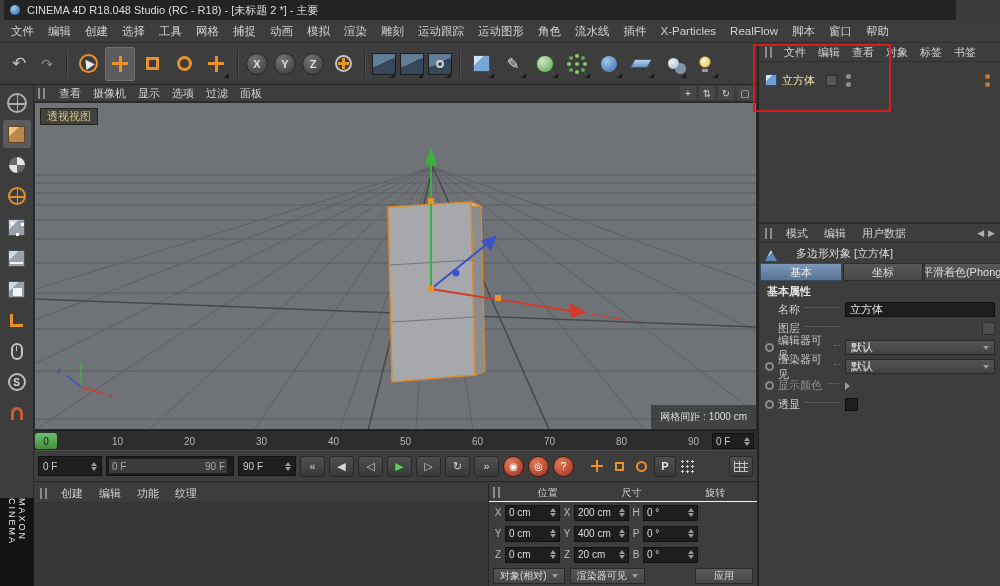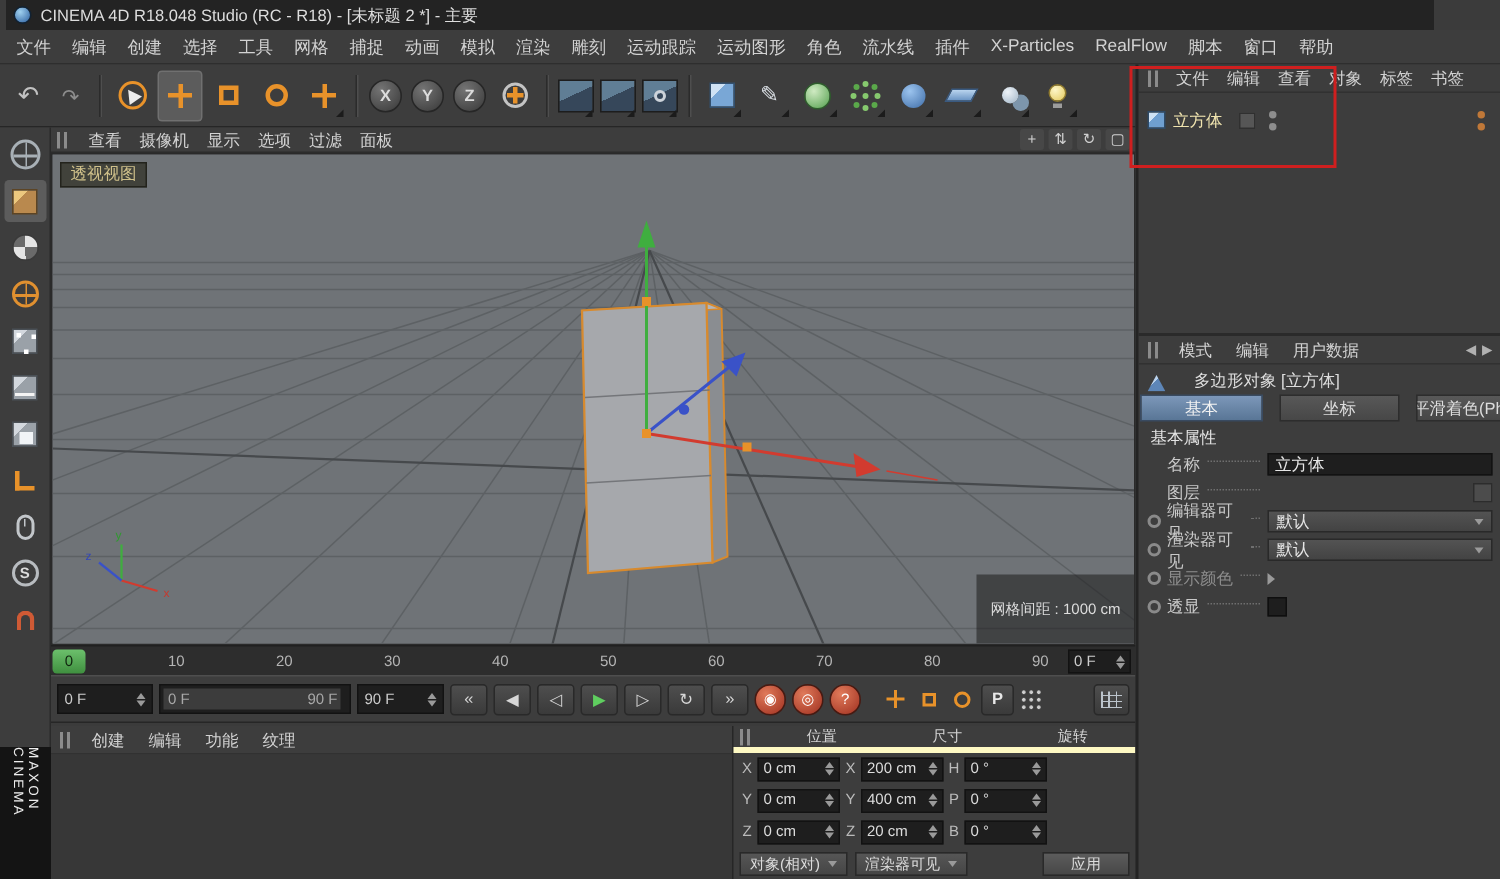--- a/index.html
+++ b/index.html
@@ -68,21 +68,21 @@
 #brand span{writing-mode:vertical-rl;font-size:9px;letter-spacing:2px;color:#ededed}
 
 #vpwrap{left:34px;top:85px;width:723px;height:345px}
 #vpmenu{height:17px;background:#3d3d3d;border-bottom:1px solid #2c2c2c;display:flex;align-items:center;font-size:11px;color:#d2d2d2;gap:2px;padding:0 4px}
 #vpmenu .mitem{padding:1px 6px}
 .grip{width:9px;height:11px;background:repeating-linear-gradient(90deg,#8b8b8b 0 2px,transparent 2px 5px);margin-right:4px;flex:none}
 .vpnav{margin-left:auto;display:flex;gap:3px}
 .vpnav span{width:16px;height:14px;display:flex;align-items:center;justify-content:center;font-size:10px;color:#cfcfcf;background:#474747;border-radius:2px}
 #vpcanvas{position:relative;width:723px;height:328px;background:#6f7377;border:1px solid #2a2a2a;overflow:hidden}
 #vplabel{position:absolute;left:5px;top:5px;background:rgba(58,58,48,.85);border:1px solid #23231c;color:#cfc08a;font-size:11px;padding:0 6px;line-height:15px}
-#gridinfo{position:absolute;right:0;bottom:0;background:rgba(28,28,28,.55);color:#ddd;font-size:10px;padding:16px 9px}
+#gridinfo{position:absolute;right:0;bottom:0;background:rgba(28,28,28,.55);color:#ddd;font-size:10px;padding:5px 9px}
 
 #ruler{left:34px;top:430px;width:723px;height:20px;background:#2d2d2d;border-top:1px solid #202020;font-size:10px;color:#b5b5b5}
 #marker{position:absolute;left:1px;top:2px;width:22px;height:16px;background:linear-gradient(#6cc06c,#3f8f3f);border-radius:3px;color:#10250f;display:flex;align-items:center;justify-content:center;font-size:10px;z-index:1}
 #ticks{position:absolute;left:78px;top:0;height:20px;display:flex;align-items:center}
 #ticks span{width:72px;flex:none}
 #framebox{position:absolute;right:3px;top:2px;width:42px;height:16px;background:#1e1e1e;border:1px solid #121212;display:flex;align-items:center;justify-content:space-between;padding:0 3px;z-index:2;color:#ccc}
 .tri-up{width:0;height:0;border-left:3px solid transparent;border-right:3px solid transparent;border-bottom:4px solid #9a9a9a}
 .tri-down{width:0;height:0;border-left:3px solid transparent;border-right:3px solid transparent;border-top:4px solid #9a9a9a}
 .tri-right{width:0;height:0;border-top:4px solid transparent;border-bottom:4px solid transparent;border-left:5px solid #9a9a9a}
 .updown{display:flex;flex-direction:column;gap:1px}
@@ -106,21 +106,21 @@
  linear-gradient(#4e4e4e,#3a3a3a);position:relative;flex:none}
 .tablebtn span{position:absolute;inset:4px 4px;background:
  repeating-linear-gradient(0deg,#bcc4cc 0 1px,transparent 1px 4px),
  repeating-linear-gradient(90deg,#bcc4cc 0 1px,transparent 1px 5px)}
 
 .panelmenu{height:19px;display:flex;align-items:center;font-size:11px;color:#d2d2d2;border-bottom:1px solid #313131;padding-left:6px}
 .panelmenu .mitem{padding:1px 8px}
 #materials{left:34px;top:484px;width:454px;height:102px;background:#3d3d3d}
 #matbody{height:83px;background:#373737}
 #coords{left:488px;top:484px;width:269px;height:102px;background:#3d3d3d;border-left:1px solid #262626;font-size:10px}
-#coordhead{height:18px;display:flex;align-items:center;border-bottom:4px solid #fef9c3;padding-left:4px;color:#d2d2d2}
+#coordhead{height:18px;display:flex;align-items:center;border-bottom:1px solid #fef9c3;padding-left:4px;color:#d2d2d2}
 #coordhead span.h{width:88px;text-align:center}
 .crow{display:flex;height:21px;align-items:center;padding-left:4px;gap:2px}
 .clabel{width:10px;text-align:center;color:#bbb;flex:none}
 .cinput{width:55px;height:16px;background:#1e1e1e;border:1px solid #121212;color:#ddd;display:flex;align-items:center;justify-content:space-between;padding:0 3px;flex:none}
 .cbottom{display:flex;align-items:center;gap:5px;padding:3px 4px 0 4px}
 .cselect{height:16px;background:linear-gradient(#565656,#454545);border:1px solid #292929;color:#ddd;display:flex;align-items:center;gap:5px;padding:0 6px}
 .cbutton{width:58px;height:16px;background:linear-gradient(#5c5c5c,#474747);border:1px solid #292929;color:#ddd;display:flex;align-items:center;justify-content:center;margin-left:auto}
 
 #rightcol{left:757px;top:43px;width:243px;height:543px;background:#3d3d3d;border-left:2px solid #242424}
 #om{height:181px;border-bottom:2px solid #2a2a2a;position:relative}
@@ -129,24 +129,24 @@
 .omcube{width:12px;height:12px;background:linear-gradient(135deg,#cfe2f4 0 35%,#6f9fd0 35%);border:1px solid #2f4a66;flex:none}
 .omtile{width:11px;height:11px;background:#565656;border:1px solid #303030;flex:none;margin-left:6px}
 .omdots{display:flex;flex-direction:column;gap:3px;margin-left:4px}
 .omdots i{width:5px;height:5px;border-radius:50%;background:#8e8e8e}
 .omtags{margin-left:auto;display:flex;flex-direction:column;gap:3px;margin-right:4px}
 .omtags i{width:5px;height:5px;border-radius:50%;background:#c07838}
 
 #am{position:relative;font-size:11px}
 #amtitle{height:18px;display:flex;align-items:flex-end;gap:19px;padding-left:6px;color:#ddd}
 .polyicon{width:12px;height:11px;background:linear-gradient(135deg,#bcd4ee 0 40%,#5d86b8 40%);clip-path:polygon(50% 0,100% 100%,0 100%);flex:none}
-#amtabs{display:flex;gap:11px;padding:2px 1px;height:22px}
+#amtabs{display:flex;gap:1px;padding:2px 1px;height:22px}
 .tab{height:18px;background:linear-gradient(#585858,#474747);border:1px solid #2d2d2d;display:flex;align-items:center;justify-content:center;color:#ddd;overflow:hidden;white-space:nowrap;flex:none}
 .tab.active{background:linear-gradient(#7c97b9,#597696);border-color:#394a60;color:#f2f2f2}
-#amsection{height:17px;display:flex;align-items:center;padding-left:8px;color:#e4e4e4;font-weight:400}
+#amsection{height:17px;display:flex;align-items:center;padding-left:8px;color:#e4e4e4;font-weight:700}
 .arow{display:flex;align-items:center;height:19px;padding:0 5px 0 6px;color:#c9c9c9}
 .key{width:9px;height:9px;border:2px solid #8a8a8a;border-radius:50%;margin-right:4px;flex:none}
 .nokey{width:13px;flex:none}
 .leader{flex:1;border-bottom:1px dotted #6f6f6f;margin:0 5px 4px 5px;min-width:6px}
 .aval{width:150px;flex:none;display:flex;align-items:center}
 .ainput{width:100%;height:15px;background:#1e1e1e;border:1px solid #121212;color:#e6e6e6;display:flex;align-items:center;padding:0 4px}
 .adrop{width:100%;height:15px;background:linear-gradient(#535353,#434343);border:1px solid #292929;color:#e6e6e6;display:flex;align-items:center;justify-content:space-between;padding:0 5px}
 .layerbtn{width:13px;height:13px;background:#4c4c4c;border:1px solid #2c2c2c;margin-left:auto}
 .checkbox{width:13px;height:13px;background:#1e1e1e;border:1px solid #0f0f0f}
 .dim{color:#8d8d8d}

